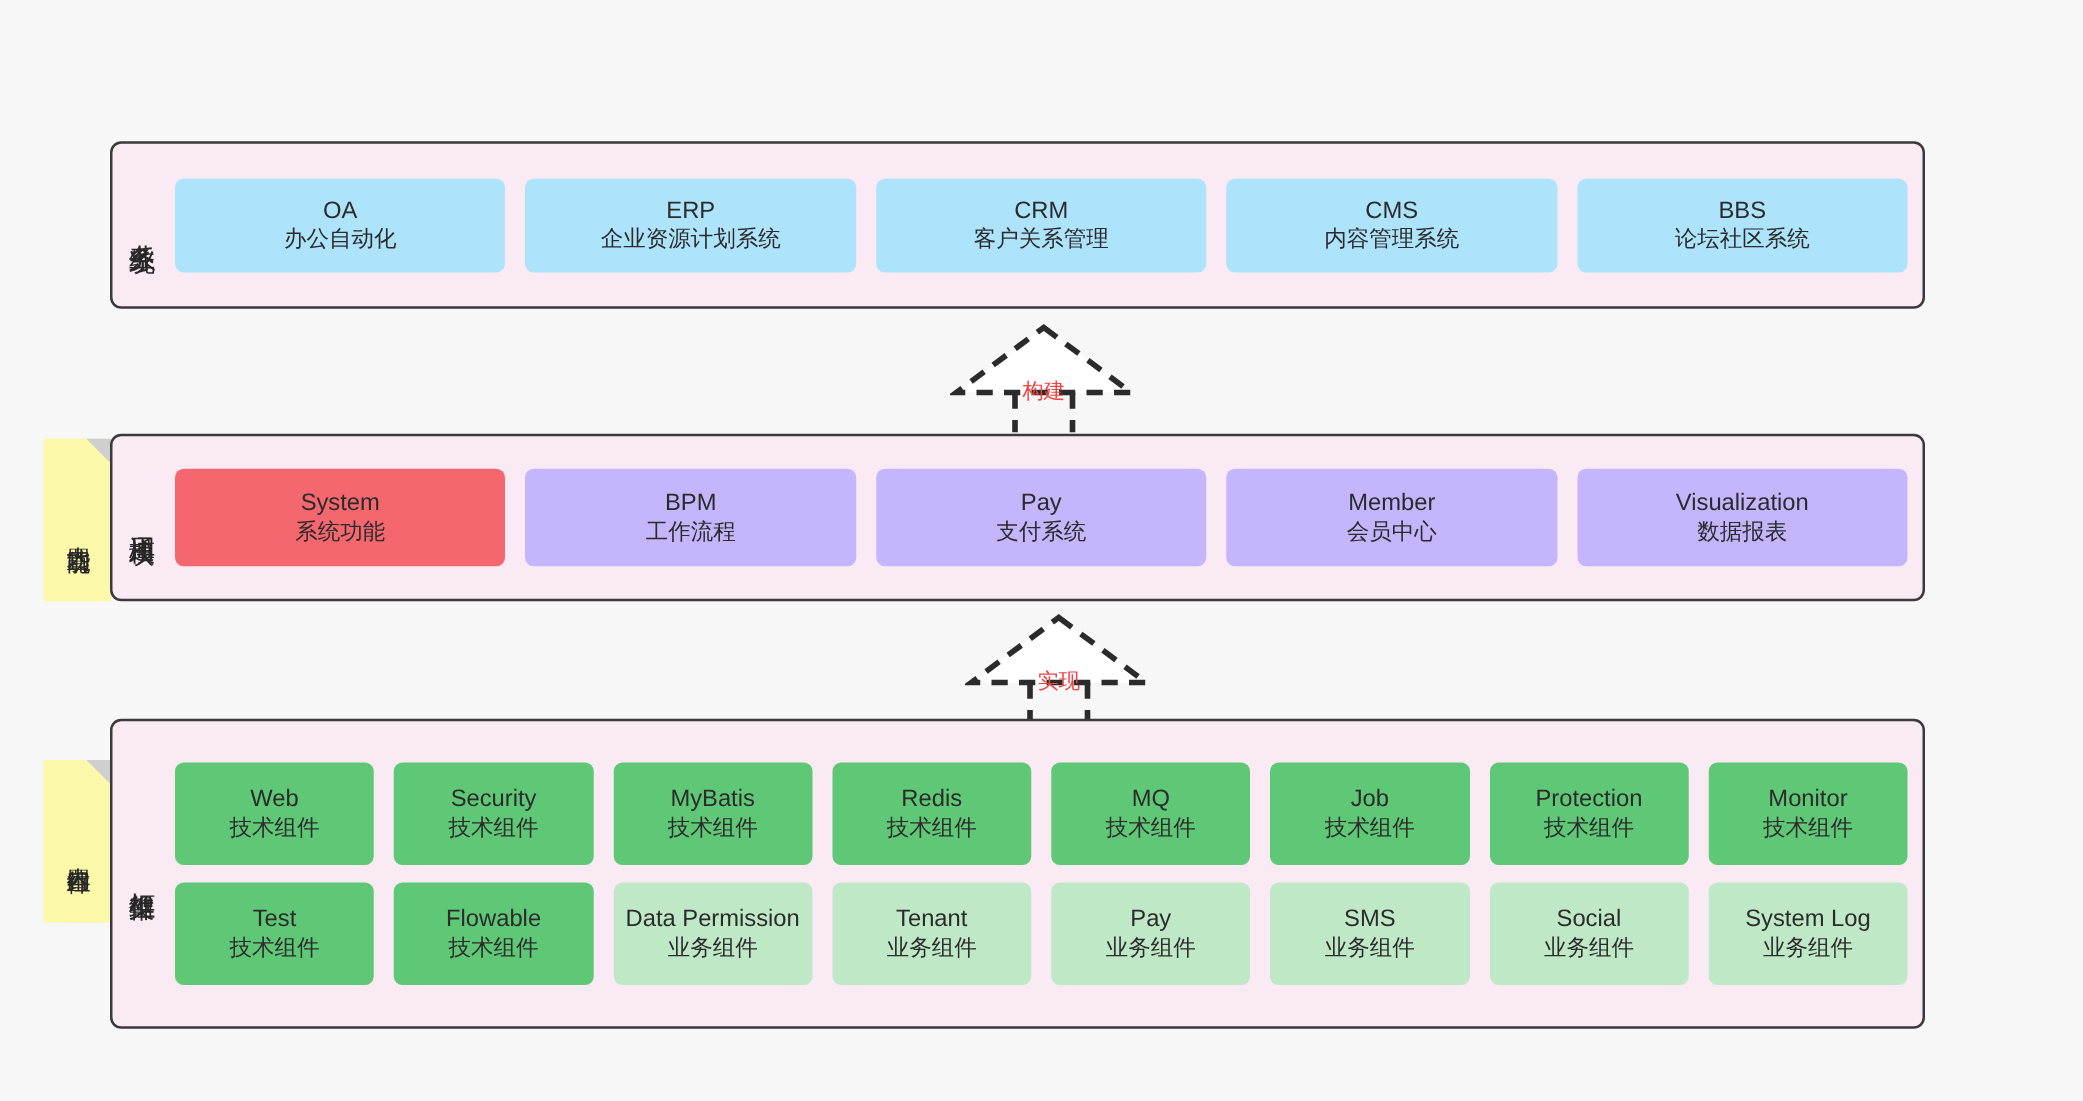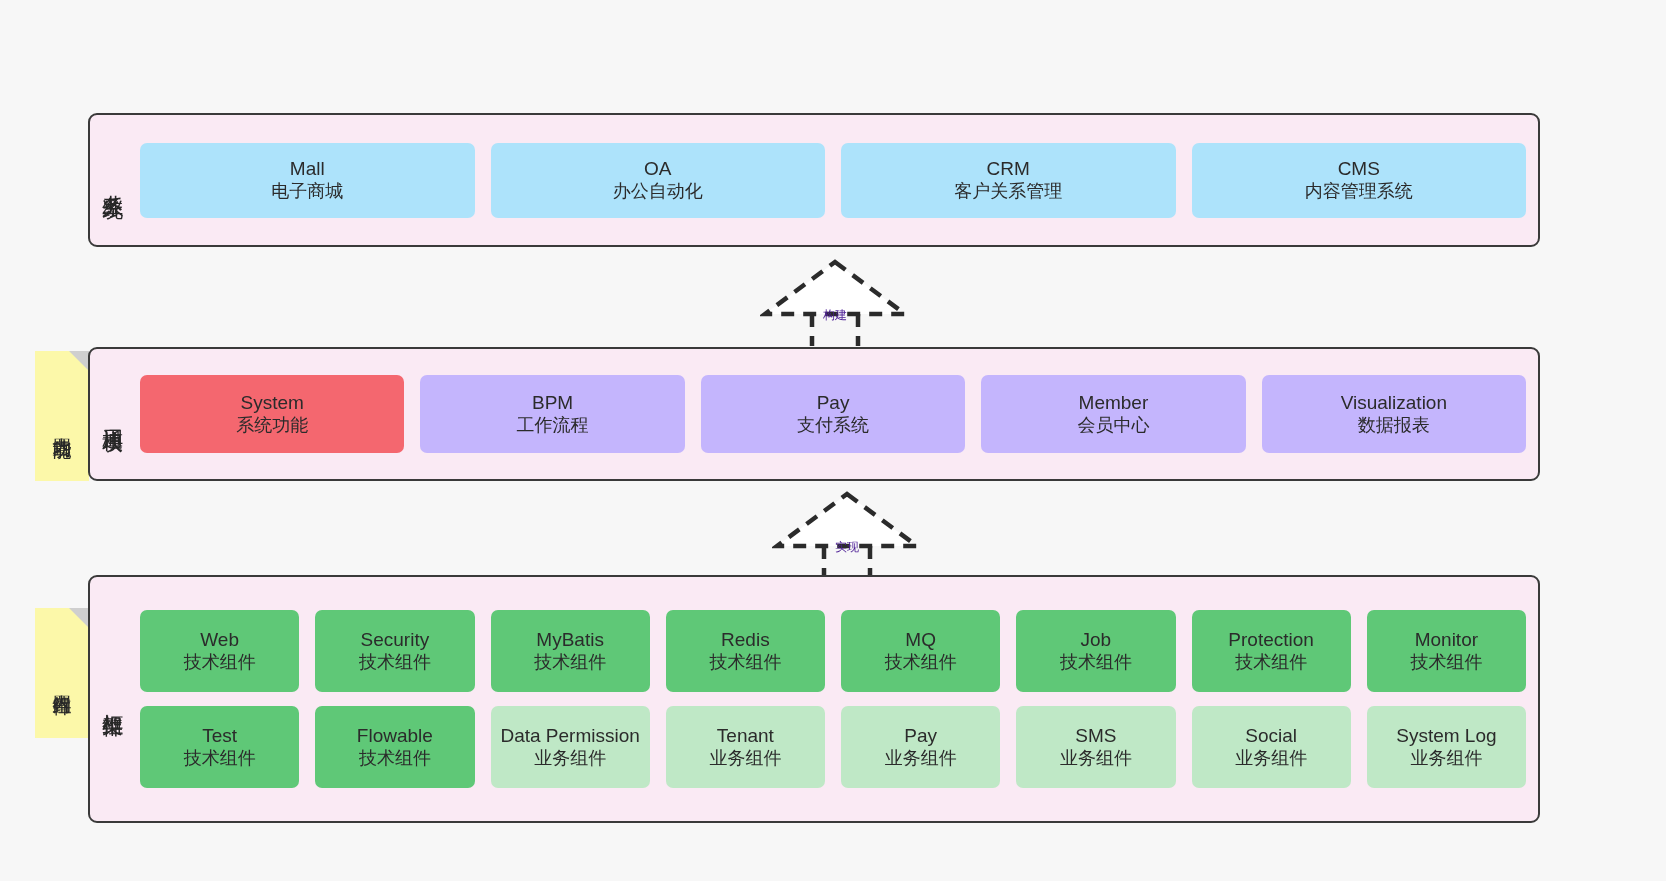--- a/index.html
+++ b/index.html
@@ -109,52 +109,56 @@
   #note-functions  {left:35px; top:351px; height:130px;}
   #note-components {left:35px; top:608px; height:130px;}
 
   
   .arrow{position:absolute;}
   .arrow .label{
     position:absolute;
     left:50%;
     transform:translateX(-50%);
     bottom:22px;
-    font-size:12px;
-    color:#4c1d95;
+    font-size:17px;
+    color:#ef4444;
     background:transparent;
     white-space:nowrap;
   }
   #arrow-build    {left:760px; top:258px; width:150px; height:88px;}
   #arrow-implement{left:772px; top:490px; width:150px; height:88px;}
 </style>
 </head>
 <body>
 
 <div class="canvas">
 
   <div class="layer" id="layer-business">
     <div class="layer-title">业务系统</div>
     <div class="layer-body">
       <div class="row">
         <div class="cell c-blue">
-          <span class="en">Mall</span>
-          <span class="cn">电子商城</span>
-        </div>
-        <div class="cell c-blue">
           <span class="en">OA</span>
           <span class="cn">办公自动化</span>
         </div>
         <div class="cell c-blue">
+          <span class="en">ERP</span>
+          <span class="cn">企业资源计划系统</span>
+        </div>
+        <div class="cell c-blue">
           <span class="en">CRM</span>
           <span class="cn">客户关系管理</span>
         </div>
         <div class="cell c-blue">
           <span class="en">CMS</span>
           <span class="cn">内容管理系统</span>
+        </div>
+        <div class="cell c-blue">
+          <span class="en">BBS</span>
+          <span class="cn">论坛社区系统</span>
         </div>
       </div>
     </div>
   </div>
 
   <div class="arrow" id="arrow-build">
     <svg width="150" height="88" viewBox="0 0 150 88">
       <path d="M75 4 L145 56 L5 56 Z" fill="#ffffff" stroke="#2b2b2b" stroke-width="4.5" stroke-dasharray="13 9" stroke-linejoin="miter"></path>
       <path d="M52 56 L52 88 M98 56 L98 88" fill="none" stroke="#2b2b2b" stroke-width="4.5" stroke-dasharray="13 9"></path>
     </svg>

